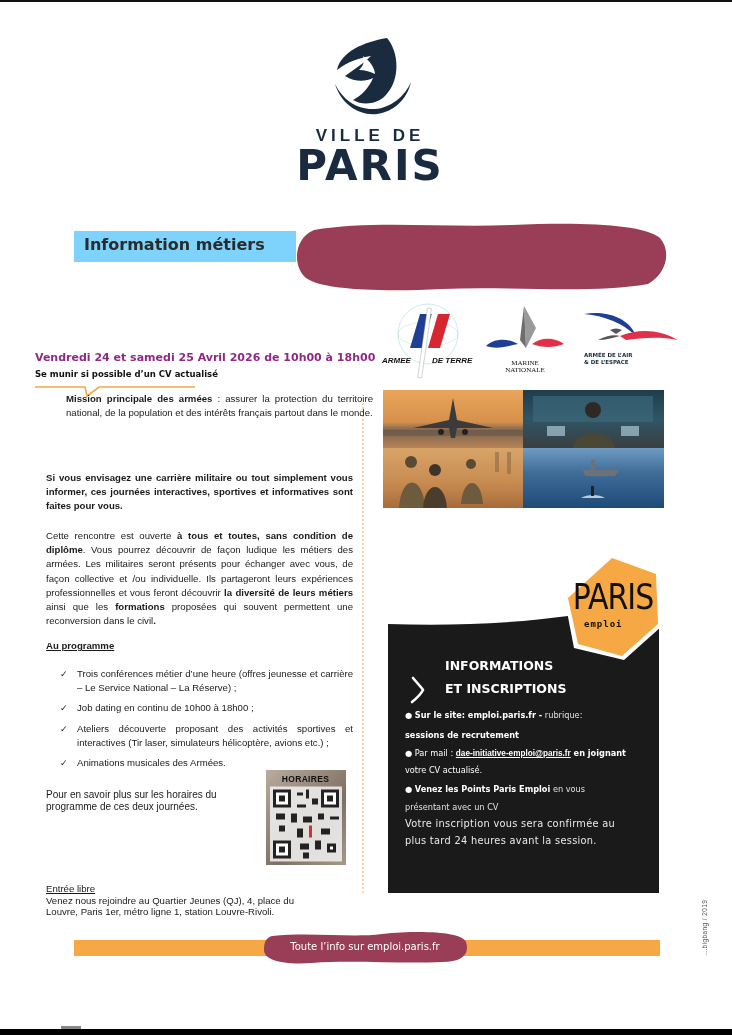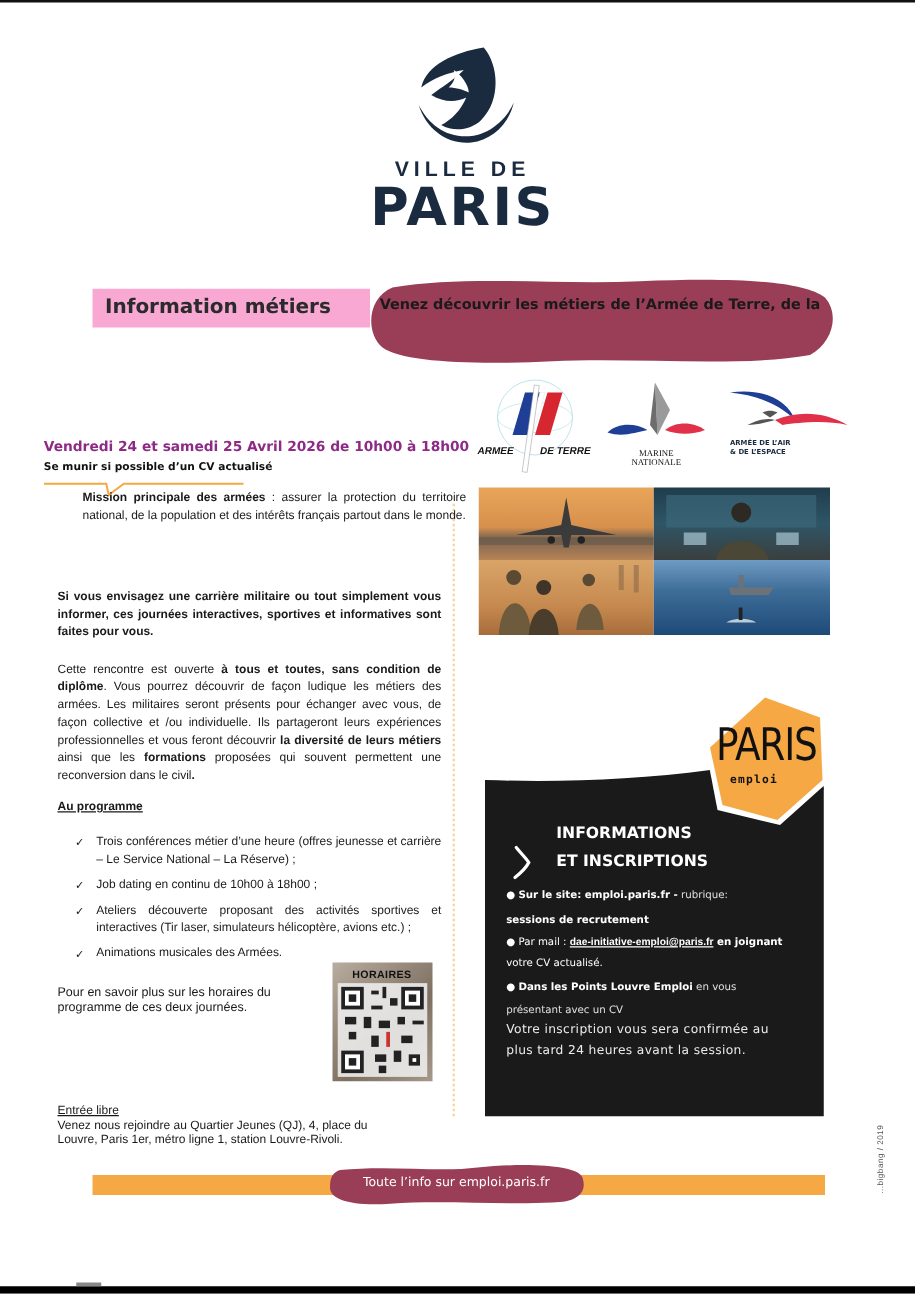--- a/index.html
+++ b/index.html
@@ -11,21 +11,21 @@
   .bottom-rule { position: absolute; left: 0; top: 1029px; width: 732px; height: 6px; background: #000; }
   .bottom-tab { position: absolute; left: 61px; top: 1026px; width: 20px; height: 3px; background: #888; }
 
   
   .logo { position: absolute; left: 285px; top: 30px; width: 170px; height: 160px; text-align: center; color: #1b2b3f; }
   .logo svg { display: block; margin: 0 auto; }
   .logo .ville { font-family: "Liberation Sans", sans-serif; font-size: 17px; letter-spacing: 4px; font-weight: bold; margin-top: 4px; }
   .logo .paris { font-family: "DejaVu Sans", sans-serif; font-weight: bold; font-size: 42px; letter-spacing: 2px; line-height: 40px; }
 
   
-  .info-band { position: absolute; left: 74px; top: 231px; width: 222px; height: 31px; background: #f9a8d4; }
+  .info-band { position: absolute; left: 74px; top: 231px; width: 222px; height: 31px; background: #7dd3fc; }
   .info-band span { position: absolute; left: 10px; top: 4px; font-family: "DejaVu Sans", sans-serif; font-weight: bold; font-size: 16px; color: #2b2b2b; }
   .blob { position: absolute; left: 292px; top: 222px; width: 376px; height: 70px; }
   .blob svg { position: absolute; left: 0; top: 0; }
   .blob .blob-text { position: absolute; left: 0; top: 12px; width: 376px; text-align: center; font-family: "DejaVu Sans", sans-serif; font-weight: bold; font-size: 11.5px; line-height: 18px; color: #1a1a1a; }
 
   
   .army-logos { position: absolute; left: 380px; top: 300px; width: 300px; height: 80px; }
   .army-logo { position: absolute; top: 0; height: 80px; }
   .logo-label { position: absolute; font-weight: bold; font-style: italic; font-size: 8px; color: #111; }
 
@@ -98,21 +98,20 @@
 </div>
 
 <div class="info-band">
   <span>Information métiers</span>
 </div>
 <div class="blob">
   <svg width="376" height="70" viewBox="0 0 376 70">
     <path d="M22 8 C 80 -2, 150 6, 220 3 C 290 0, 350 2, 368 16 C 380 30, 374 52, 356 62 C 300 72, 220 64, 150 67 C 90 70, 30 68, 14 56 C 0 44, 2 16, 22 8 Z" fill="#9a3e57"></path>
   </svg>
   <div class="blob-text">
-    <div>Venez découvrir les métiers de l’Armée de Terre, de la</div>
   </div>
 </div>
 
 <div class="army-logos">
   <div class="army-logo" style="left:0; width:100px;">
     <svg width="100" height="80" viewBox="0 0 100 80">
       <circle cx="48" cy="34" r="30" fill="none" stroke="#bfe3ea" stroke-width="0.8"></circle>
       <ellipse cx="48" cy="34" rx="30" ry="12" fill="none" stroke="#bfe3ea" stroke-width="0.6"></ellipse>
       <path d="M30 48 L40 14 L52 14 L42 48 Z" fill="#1f3f96"></path>
       <path d="M42 48 L52 14 L56 14 L46 48 Z" fill="#ffffff" stroke="#ddd" stroke-width="0.3"></path>
@@ -266,21 +265,21 @@
   <div>ET INSCRIPTIONS</div>
 </div>
 <svg class="chev" width="16" height="28" viewBox="0 0 16 28">
   <path d="M3 2 C 8 8, 12 12, 13 14 C 11 18, 7 22, 2 26" fill="none" stroke="#ffffff" stroke-width="2.6" stroke-linecap="round"></path>
 </svg>
 <div class="ins-lines">
   <div class="l" style="top:0px;"><span>●</span> <b>Sur le site: emploi.paris.fr -</b><span class="light"> rubrique:</span></div>
   <div class="l" style="top:20px;"><b>sessions de recrutement</b></div>
   <div class="l" style="top:38px;"><span>●</span> <span>Par mail : </span><span class="mail">dae-initiative-emploi@paris.fr</span><b> en joignant</b></div>
   <div class="l" style="top:55px;"><span>votre CV actualisé.</span></div>
-  <div class="l" style="top:74px;"><span>●</span> <b>Dans les Points Louvre Emploi</b><span class="light"> en vous</span></div>
+  <div class="l" style="top:74px;"><span>●</span> <b>Venez les Points Paris Emploi</b><span class="light"> en vous</span></div>
   <div class="l light" style="top:92px;"><span>présentant avec un CV</span></div>
   <div class="l big" style="top:108px;">Votre inscription vous sera confirmée au</div>
   <div class="l big" style="top:125px;">plus tard 24 heures avant la session.</div>
 </div>
 
 <div class="foot-bar"></div>
 <div class="foot-blob">
   <svg width="206" height="32" viewBox="0 0 206 32" style="position:absolute;left:0;top:0;">
     <path d="M10 4 C 50 0, 90 6, 120 2 C 160 -2, 200 0, 204 10 C 208 22, 200 30, 180 30 C 140 32, 90 28, 50 31 C 20 33, 2 28, 2 18 C 2 10, 4 6, 10 4 Z" fill="#9a3e57"></path>
   </svg>

